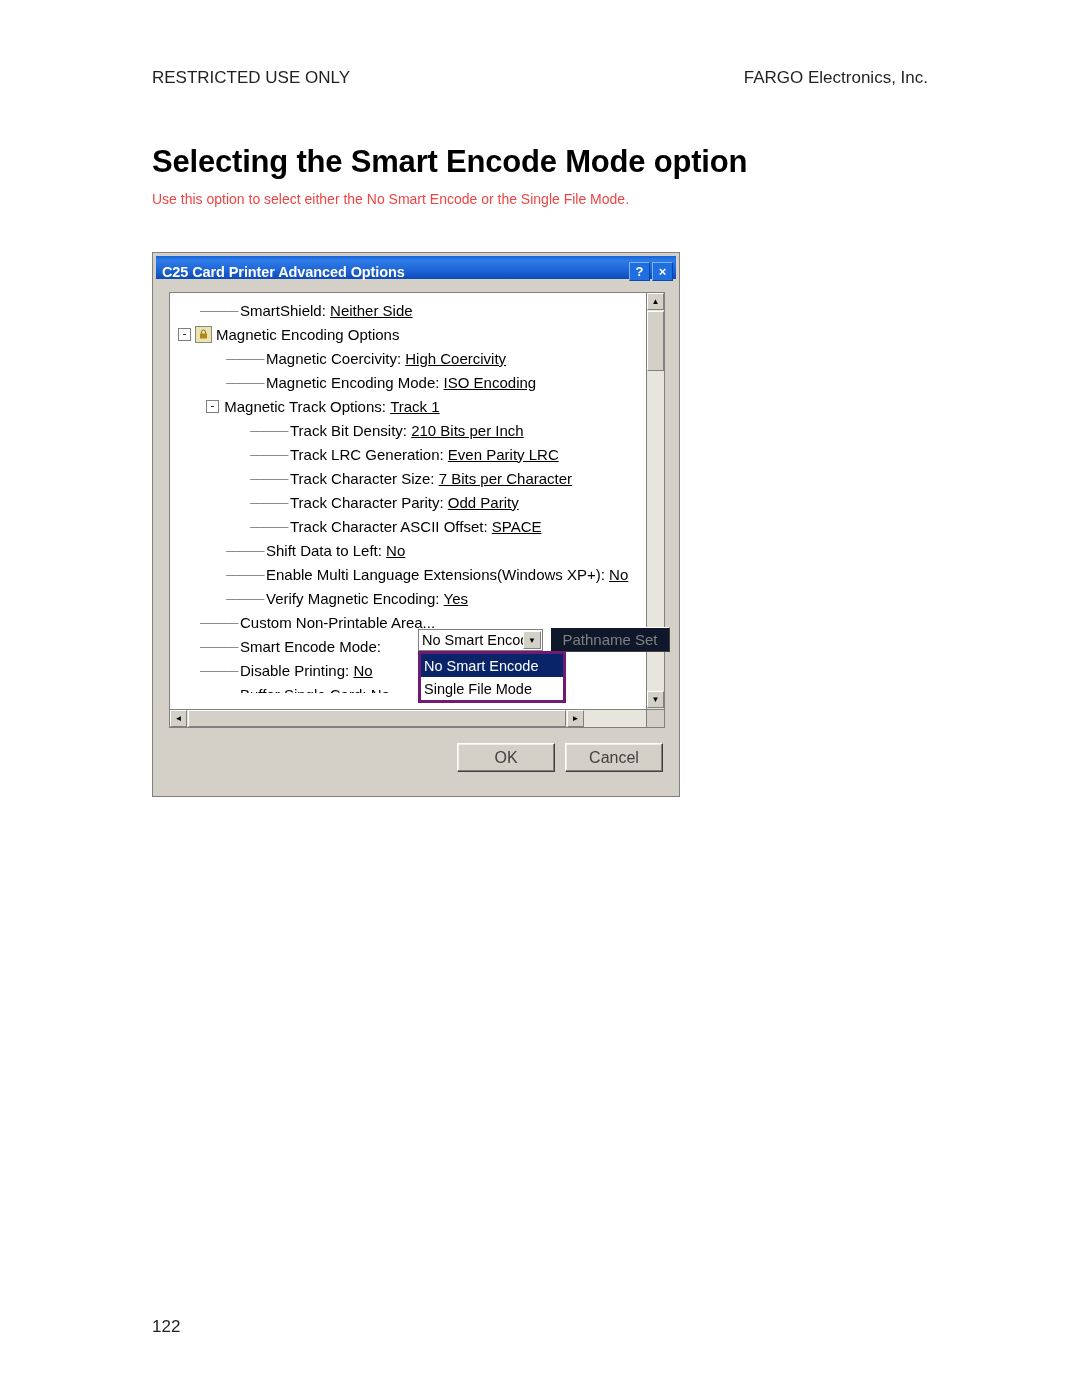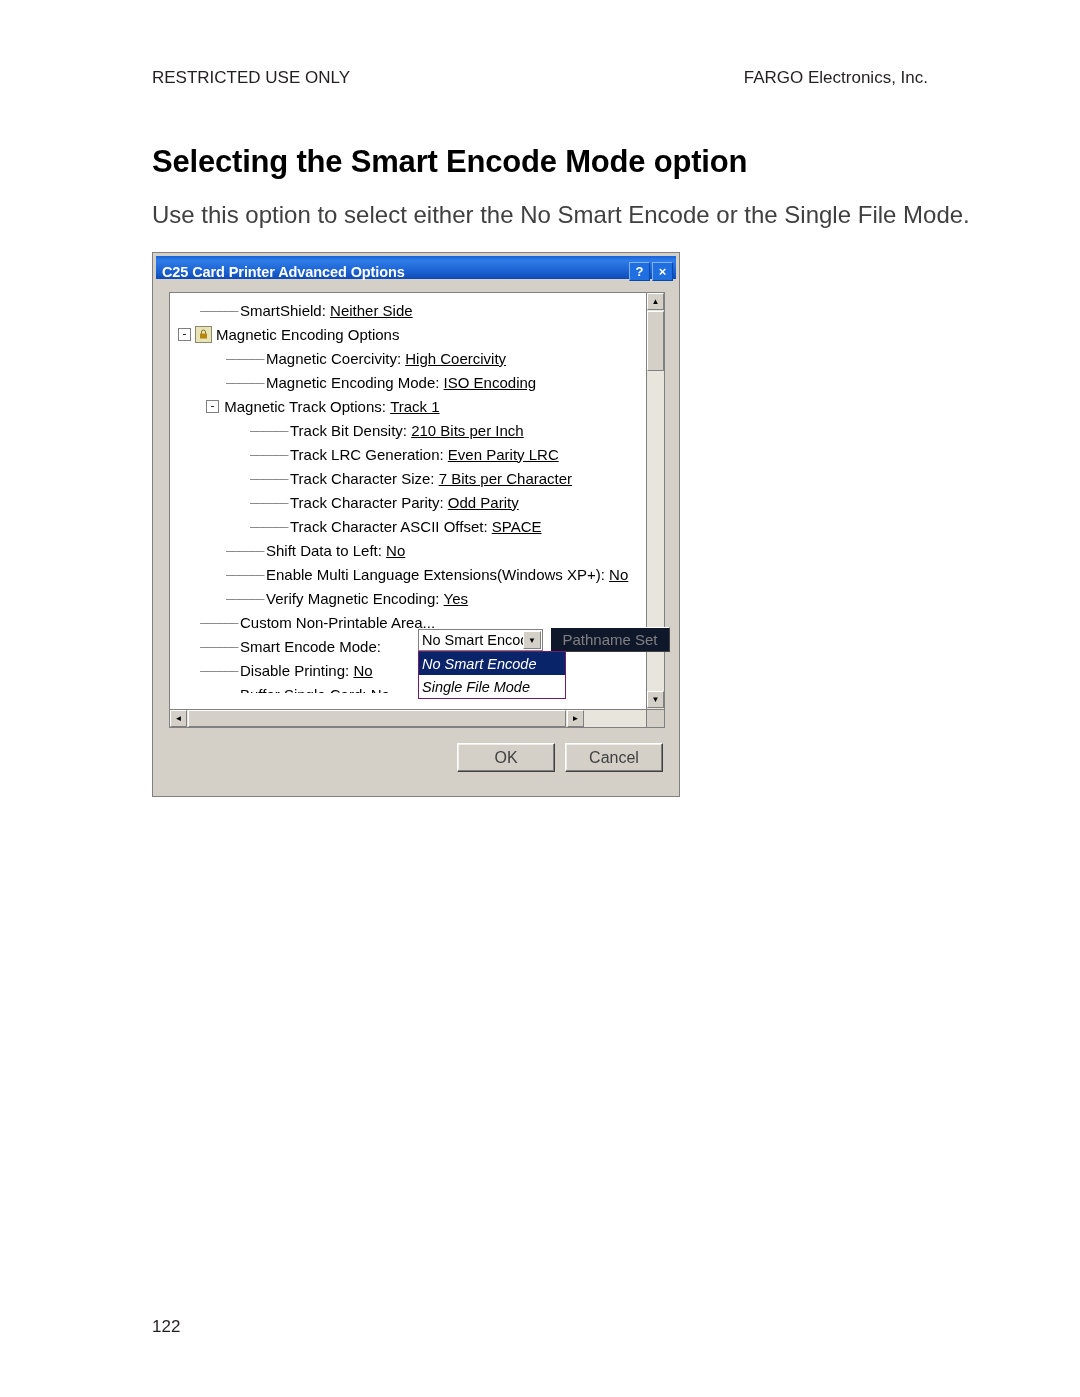--- a/index.html
+++ b/index.html
@@ -35,22 +35,22 @@
     font-size: 31px;
     font-weight: bold;
     letter-spacing: -0.2px;
     color: #000;
   }
 
   .page-intro {
     position: absolute;
     top: 177px;
     left: 152px;
-    font-size: 24px;
-    color: #404040;
+    font-size: 14px;
+    color: #ef4444;
   }
 
   
   .dialog {
     position: absolute;
     top: 252px;
     left: 152px;
     width: 528px;
     height: 545px;
     background: #d4d0c8;
@@ -230,24 +230,23 @@
     box-sizing: border-box;
     display: flex; align-items: center; justify-content: center;
     font-size: 8px;
   }
   .dropdown {
     position: absolute;
     left: 248px;
     top: 358px;
     width: 148px;
     background: #fff;
-    border: 1px solid #701a75;
+    border: 3px solid #701a75;
     box-sizing: border-box;
     z-index: 20;
-    font-style: italic;
   }
   .dd-item {
     height: 23px;
     display: flex;
     align-items: center;
     padding-left: 3px;
     font-size: 14.5px;
     box-sizing: border-box;
   }
   .dd-item.selected {

